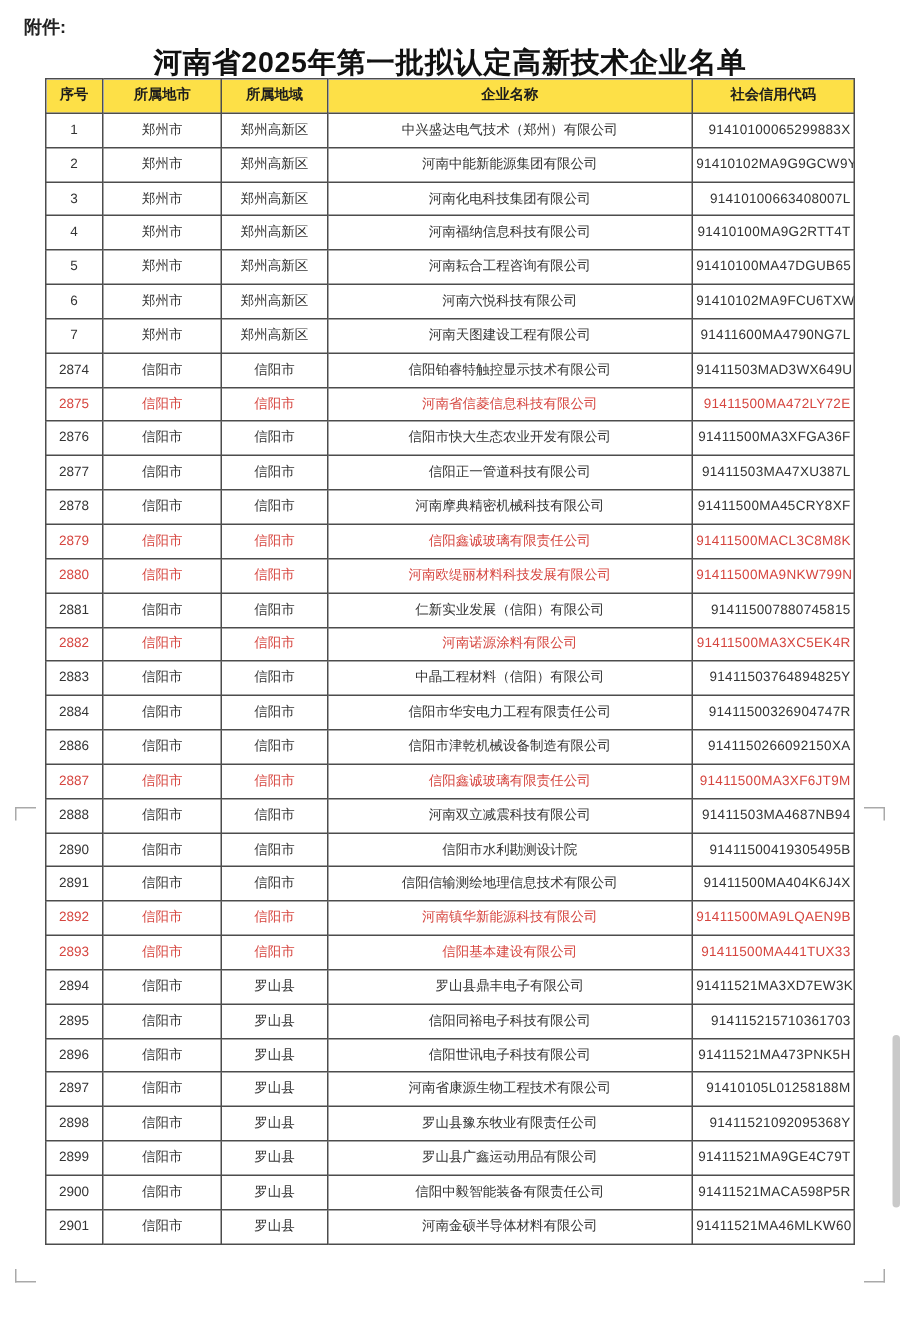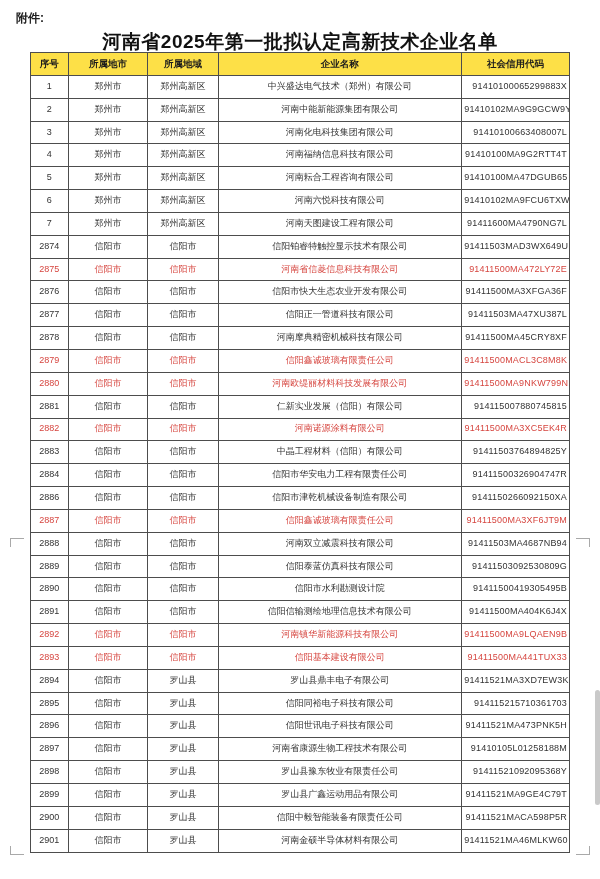--- a/index.html
+++ b/index.html
@@ -219,27 +219,20 @@
         <td class="col-code">91411500MA3XF6JT9M</td>
       </tr>
       <tr>
         <td class="col-no">2888</td>
         <td class="col-city">信阳市</td>
         <td class="col-district">信阳市</td>
         <td class="col-company">河南双立减震科技有限公司</td>
         <td class="col-code">91411503MA4687NB94</td>
       </tr>
       <tr>
-        <td class="col-no">2889</td>
-        <td class="col-city">信阳市</td>
-        <td class="col-district">信阳市</td>
-        <td class="col-company">信阳泰蓝仿真科技有限公司</td>
-        <td class="col-code">91411503092530809G</td>
-      </tr>
-      <tr>
         <td class="col-no">2890</td>
         <td class="col-city">信阳市</td>
         <td class="col-district">信阳市</td>
         <td class="col-company">信阳市水利勘测设计院</td>
         <td class="col-code">91411500419305495B</td>
       </tr>
       <tr>
         <td class="col-no">2891</td>
         <td class="col-city">信阳市</td>
         <td class="col-district">信阳市</td>

